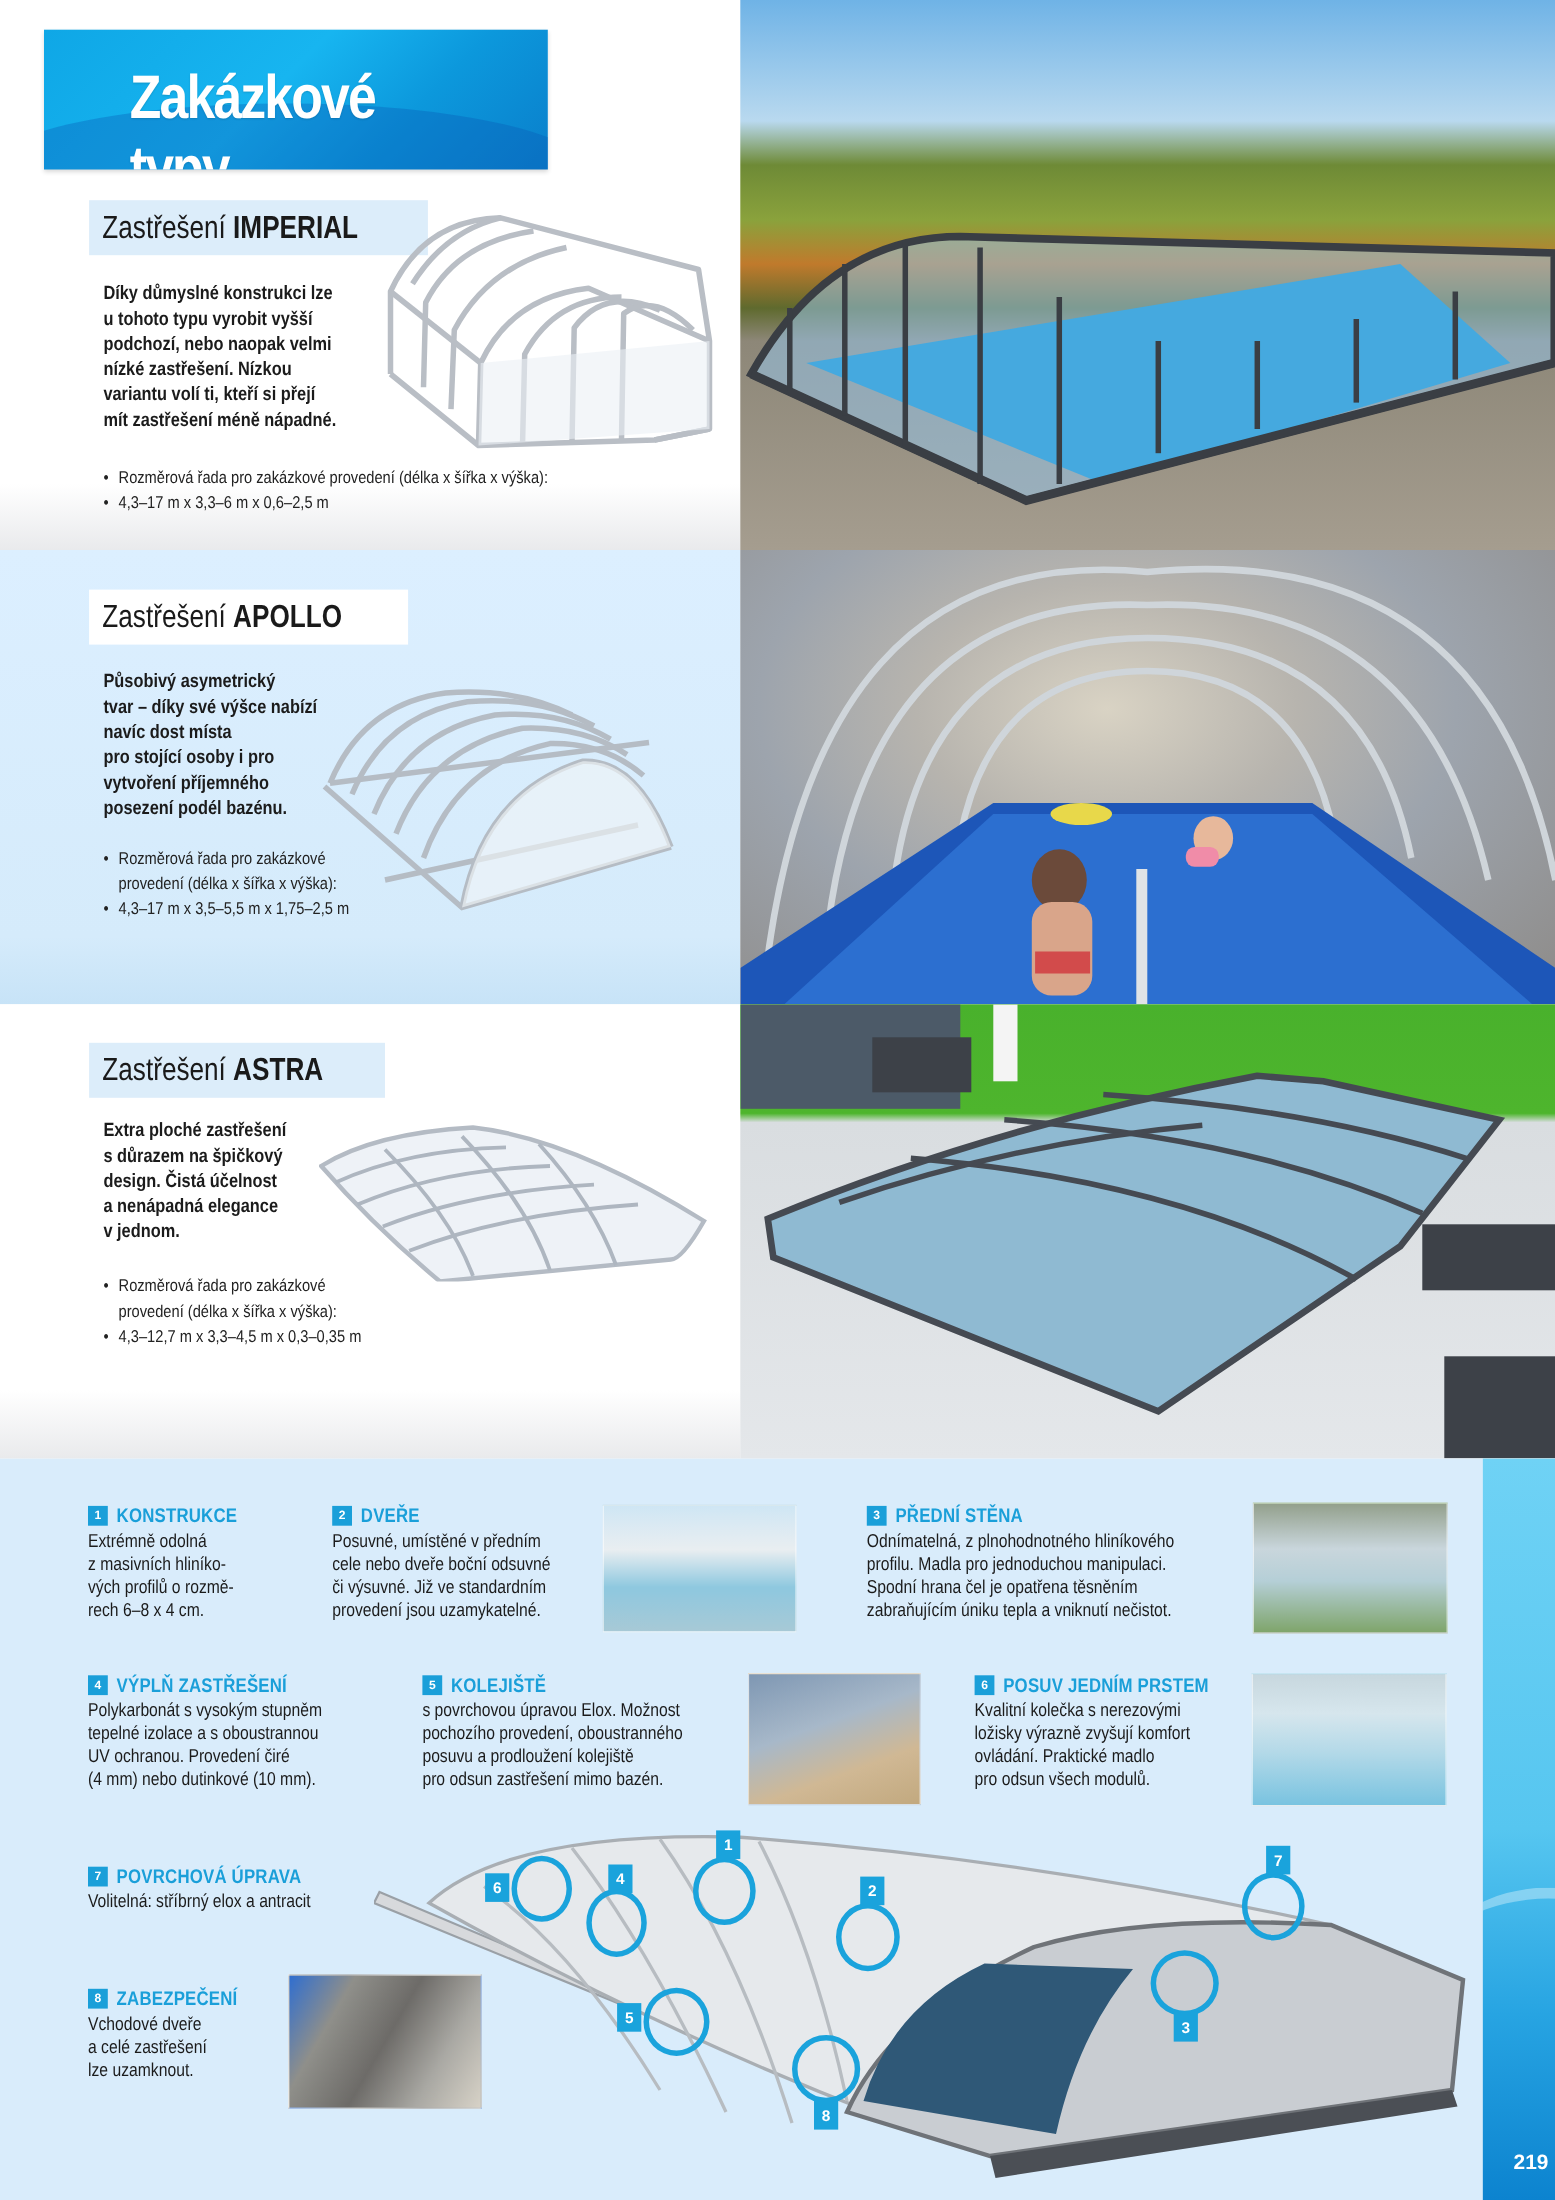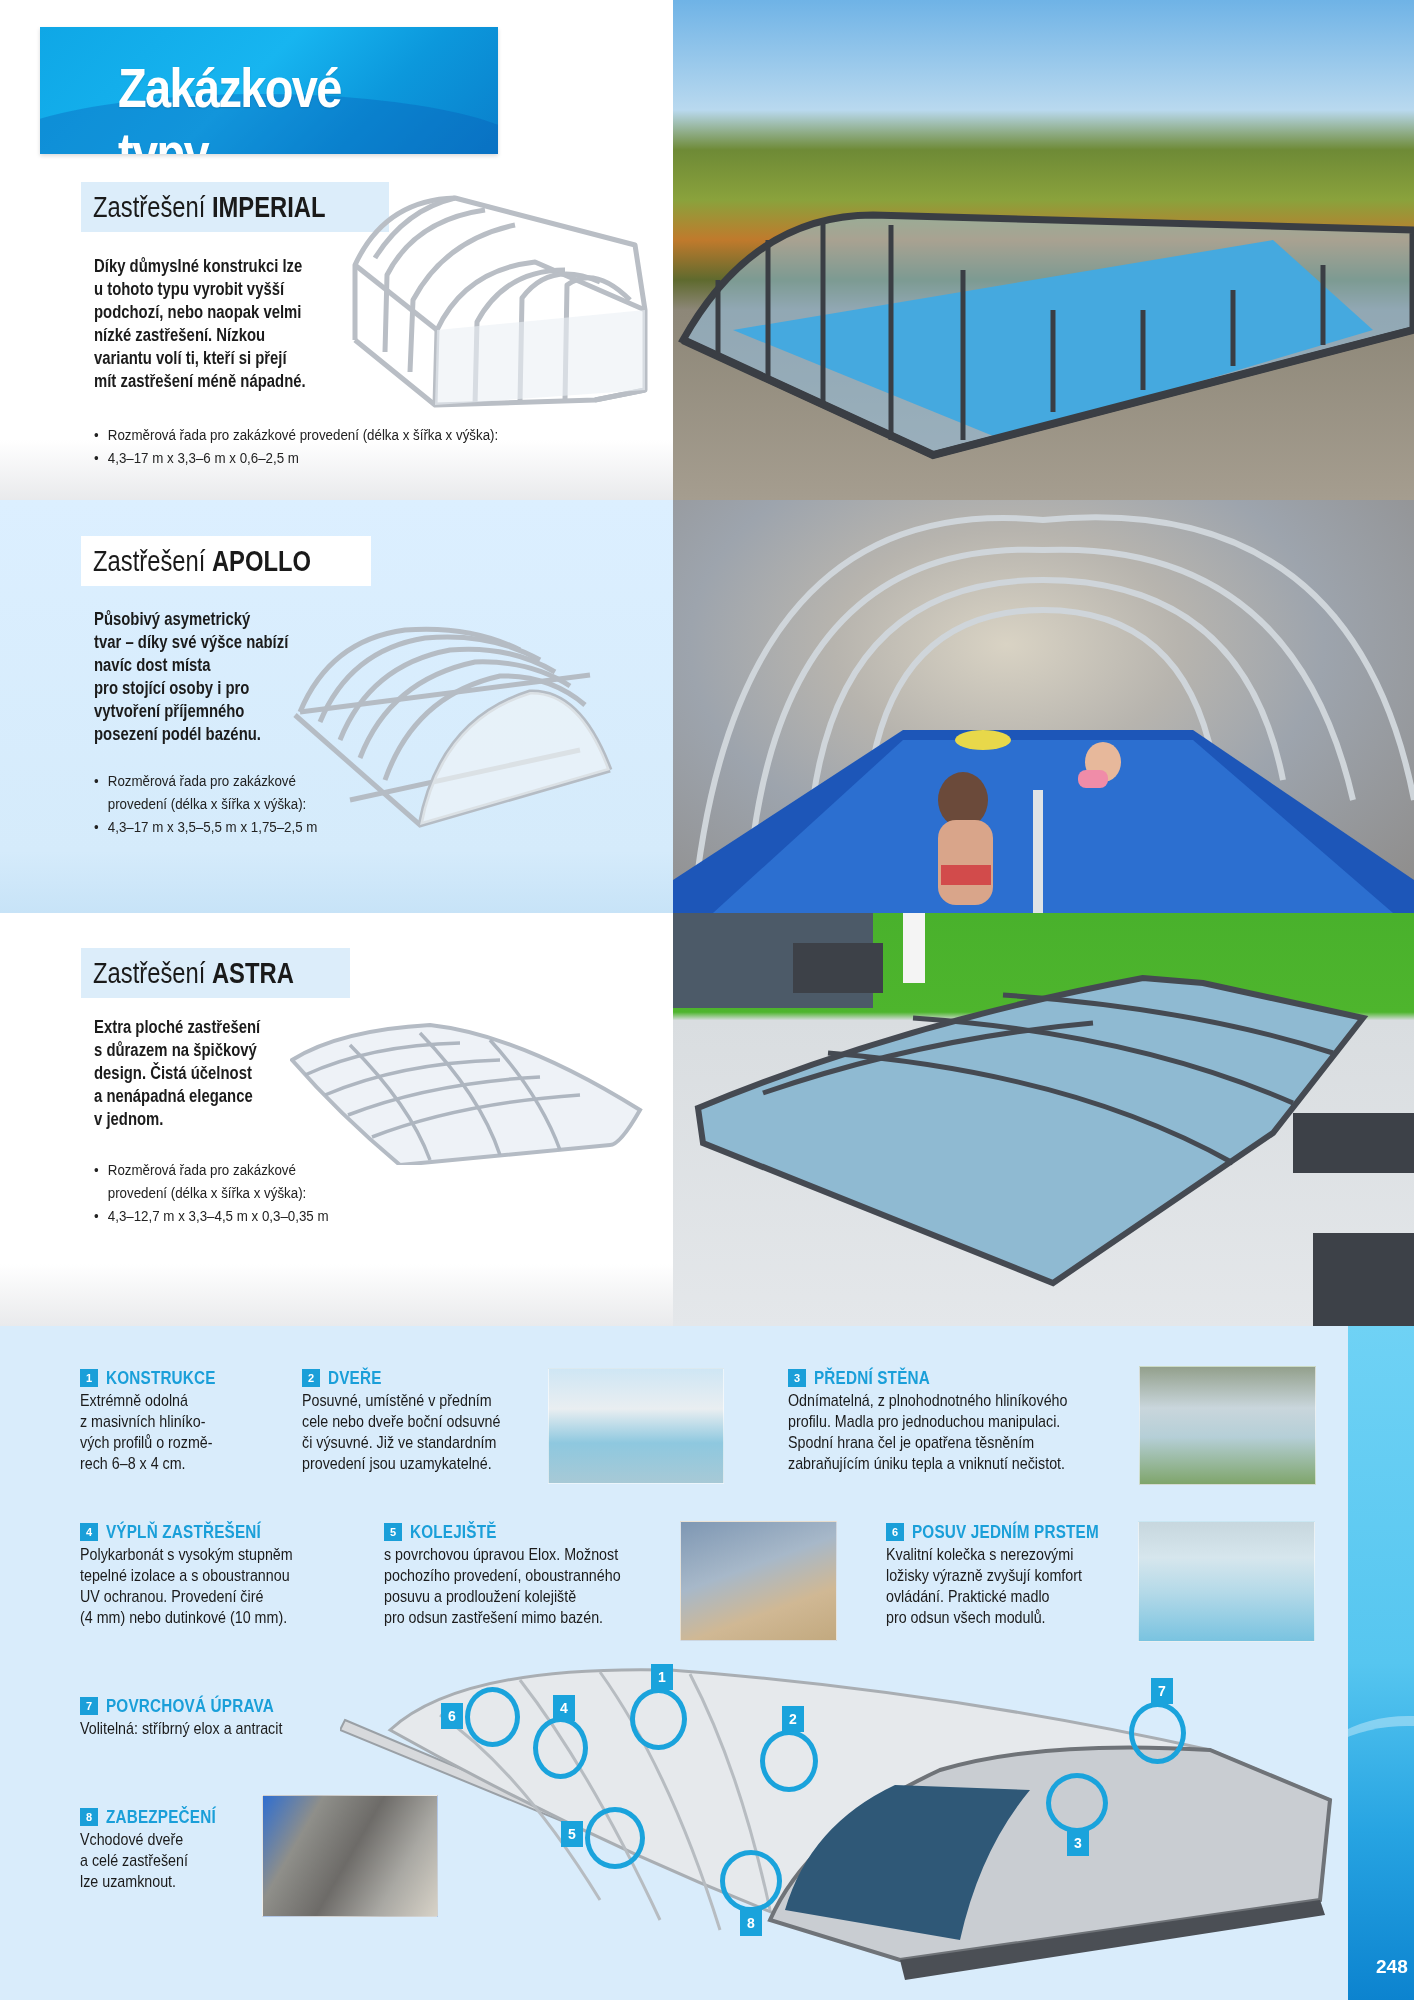--- a/index.html
+++ b/index.html
@@ -250,21 +250,21 @@
       <path d="M330 82 Q520 95 660 140"></path>
         <path d="M90 180 Q250 125 420 110"></path>
     </g>
     <rect x="620" y="200" width="121" height="60" fill="#3d4148"></rect>
     <rect x="640" y="320" width="101" height="93" fill="#3d4148"></rect>
   </svg>
 </div>
 
 <div class="feat-bg"></div>
 <div class="side-strip"></div>
-<div class="page-num">248</div>
+<div class="page-num">219</div>
 
 <div class="feat" style="left:80px;top:1367px;">
   <div class="feat-head">
       <span class="badge">1</span>
       <span class="feat-title">KONSTRUKCE</span>
     </div>
   <div class="feat-text">Extrémně odolná
 z masivních hliníko-
 vých profilů o rozmě-
 rech 6–8 x 4 cm.</div>

